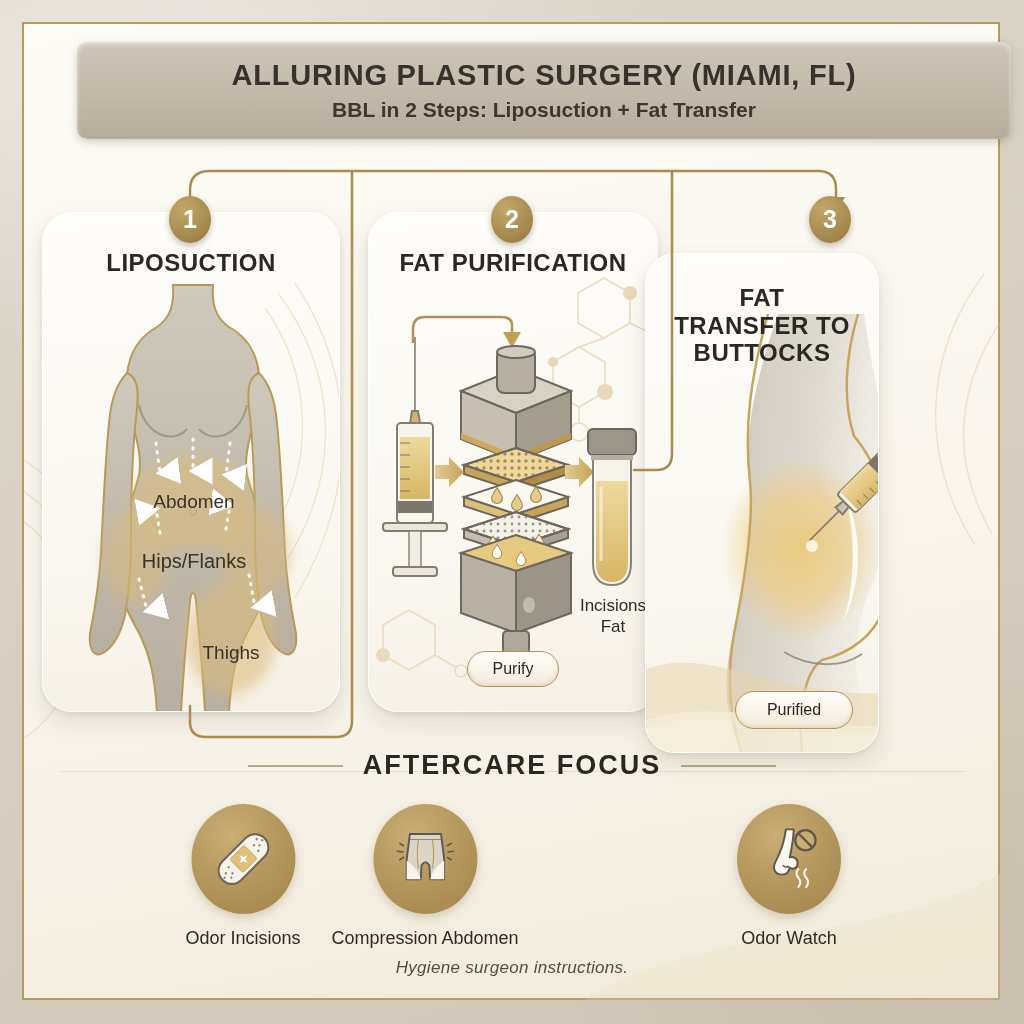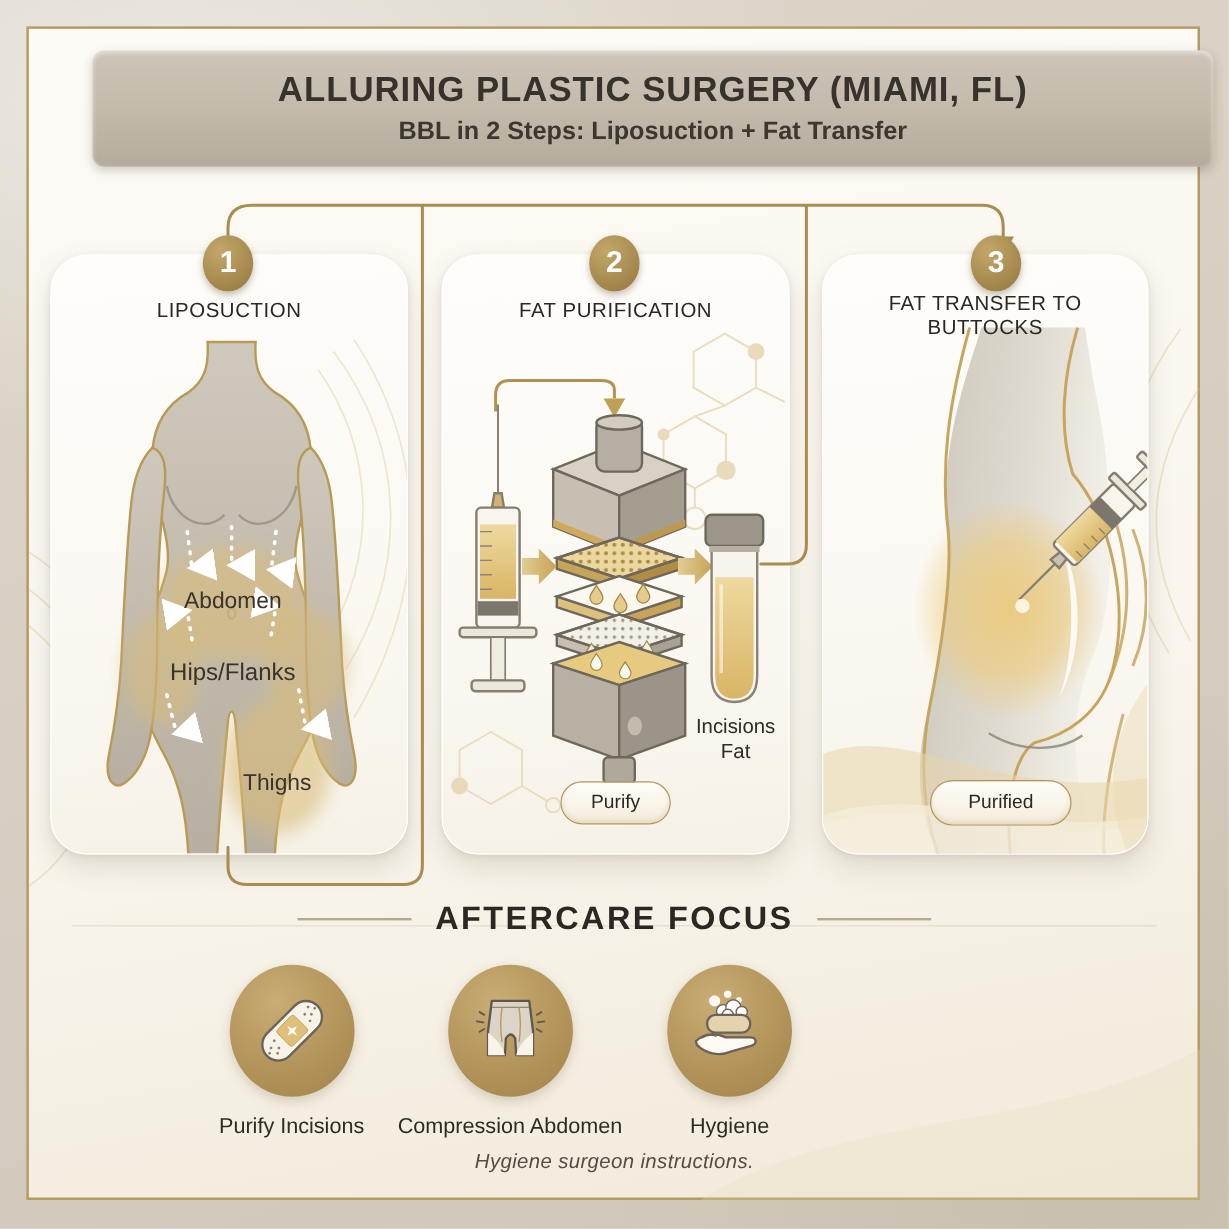--- a/index.html
+++ b/index.html
@@ -28,33 +28,33 @@
   .header-subtitle{font-size:21px;font-weight:bold;color:#3c382f;}
   .connectors{position:absolute;left:0;top:0;z-index:5;pointer-events:none;}
   .card{
     position:absolute;top:212px;height:500px;z-index:4;border-radius:30px;overflow:hidden;
     background:linear-gradient(175deg,#fefdfa 0%,#faf7f0 70%,#f6f1e6 100%);
     box-shadow:0 10px 22px rgba(100,88,64,.16), 0 2px 5px rgba(100,88,64,.10);
     border:1px solid #ffffff;box-sizing:border-box;
   }
   #card1{left:42px;width:298px;}
   #card2{left:368px;width:290px;}
-  #card3{left:685px;width:272px;}
+  #card3{left:645px;width:234px;margin-top:41px;}
   .card-art{position:absolute;left:0;top:0;}
   .step-circle{
     position:absolute;width:42px;height:47px;z-index:6;border-radius:50%;
     background:radial-gradient(circle at 35% 28%,#c3a668 0%,#a78a4f 60%,#937740 100%);
     box-shadow:0 3px 6px rgba(90,75,45,.35);
     display:flex;align-items:center;justify-content:center;
     color:#fff;font-size:25px;font-weight:bold;
   }
   #circle1{left:169px;top:196px;} #circle2{left:491px;top:196px;} #circle3{left:809px;top:196px;}
   .card-title{
     position:absolute;top:36px;left:0;right:0;text-align:center;z-index:3;
-    font-size:17px;font-weight:normal;letter-spacing:.5px;color:#2b2722;line-height:1.15;
+    font-size:24px;font-weight:bold;letter-spacing:.5px;color:#2b2722;line-height:1.15;
   }
   #card3 .card-title{top:30px;padding:0 28px;}
   .zone-label{position:absolute;transform:translateX(-50%);z-index:3;font-size:19px;font-weight:500;color:#38332b;}
   .small-art-label{position:absolute;z-index:3;text-align:center;font-size:17px;font-weight:500;color:#2e2a24;line-height:1.25;}
   .pill{
     position:absolute;z-index:3;border-radius:20px;border:1.5px solid #b3955c;
     background:linear-gradient(180deg,#fffef9 0%,#f4ecdc 100%);
     box-shadow:inset 0 -2px 4px rgba(180,150,90,.25);
     display:flex;align-items:center;justify-content:center;
     font-size:16px;font-weight:500;color:#2b2722;cursor:pointer;font-family:inherit;text-align:center;
@@ -369,21 +369,21 @@
               <circle cx="50" cy="16" r="1.5"></circle>
             <circle cx="44" cy="71" r="1.5"></circle>
               <circle cx="53" cy="73" r="1.5"></circle>
               <circle cx="47" cy="79" r="1.5"></circle>
             <circle cx="56" cy="78" r="1.5"></circle>
               <circle cx="50" cy="84" r="1.5"></circle>
           </g>
         </g>
       </svg>
     </div>
-    <div class="label">Purify Incisions</div>
+    <div class="label">Odor Incisions</div>
   </div>
 
   <div class="aftercare-item" style="left:425px;top:54px;">
     <div class="bubble">
       <svg width="78" height="78" viewBox="0 0 100 100">
         <path d="M30 18 L70 18 L74 50 L74 76 L56 76 L55 58 Q50 50 45 58 L44 76 L26 76 L26 50 Z" fill="#dcd5c7" stroke="#5f584e" stroke-width="2.5" stroke-linejoin="round"></path>
         <path d="M26 52 C33 58 41 64 44 76 L26 76 Z" fill="#f8f4ea"></path>
         <path d="M74 52 C67 58 59 64 56 76 L74 76 Z" fill="#f8f4ea"></path>
         <line x1="30" y1="25" x2="70" y2="25" stroke="#8e8679" stroke-width="1.5"></line>
         <path d="M41 25 C39 38 39 50 41 62" fill="none" stroke="#b89a5e" stroke-width="1.5"></path>
@@ -394,35 +394,31 @@
             <line x1="17" y1="51" x2="22" y2="48"></line>
           <line x1="83" y1="30" x2="78" y2="33"></line>
             <line x1="86" y1="40" x2="79" y2="41"></line>
             <line x1="83" y1="51" x2="78" y2="48"></line>
         </g>
       </svg>
     </div>
     <div class="label">Compression Abdomen</div>
   </div>
 
-  <div class="aftercare-item" style="left:608px;top:54px;">
+
+  <div class="aftercare-item" style="left:789px;top:54px;">
     <div class="bubble">
       <svg width="78" height="78" viewBox="0 0 100 100">
-        <circle cx="34" cy="18" r="6" fill="#fcf9f2"></circle>
-          <circle cx="48" cy="11" r="4" fill="#fcf9f2"></circle>
-          <circle cx="60" cy="17" r="3" fill="#fcf9f2"></circle>
-        <g fill="#ffffff" stroke="#6b6358" stroke-width="1.5">
-          <circle cx="43" cy="29" r="7"></circle>
-            <circle cx="54" cy="25" r="8"></circle>
-            <circle cx="63" cy="30" r="6"></circle>
-            <circle cx="48" cy="33" r="6"></circle>
+        <path d="M46 12 C44 28 40 40 33 53 C28 62 32 70 41 70 C47 70 50 66 51 61 C55 64 61 62 61 55 C61 49 55 46 51 48 C53 38 56 24 56 12 Z" fill="#fbf8f1" stroke="#5f584e" stroke-width="2.5" stroke-linejoin="round"></path>
+        <path d="M42 58 q4 4 8 1" fill="none" stroke="#5f584e" stroke-width="2"></path>
+        <circle cx="71" cy="26" r="13" fill="#dcc180" fill-opacity="0.4" stroke="#5f584e" stroke-width="3"></circle>
+        <line x1="62" y1="17" x2="80" y2="35" stroke="#5f584e" stroke-width="3"></line>
+        <g fill="none" stroke="#fbf8f1" stroke-width="2.5" stroke-linecap="round">
+          <path d="M62 86 q5 -6 0 -12 q-5 -6 0 -11"></path>
+          <path d="M72 86 q5 -6 0 -12 q-5 -6 0 -11"></path>
         </g>
-        <rect x="26" y="33" width="46" height="19" rx="9" fill="#e3d4ae" stroke="#6b6358" stroke-width="2.5"></rect>
-        <path d="M14 61 C24 51 38 53 46 57 L72 57 C79 57 80 64 73 66 L52 72 C38 78 24 74 15 65 Z" fill="#fcf9f2" stroke="#6b6358" stroke-width="2.5" stroke-linejoin="round"></path>
-        <path d="M20 58 C26 54 32 54 36 56" fill="none" stroke="#6b6358" stroke-width="1.5"></path>
       </svg>
     </div>
-    <div class="label">Hygiene</div>
+    <div class="label">Odor Watch</div>
   </div>
-
 </div>
 
 <div class="footer-note">Hygiene surgeon instructions.</div>
 
 </body></html>

